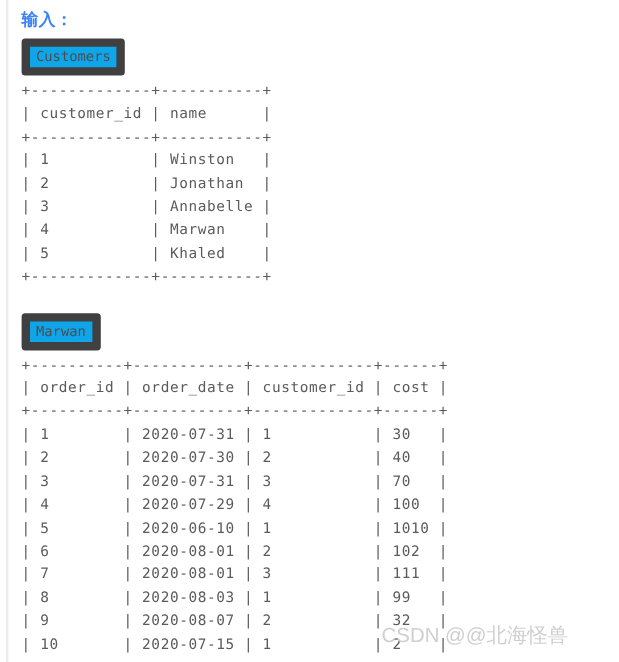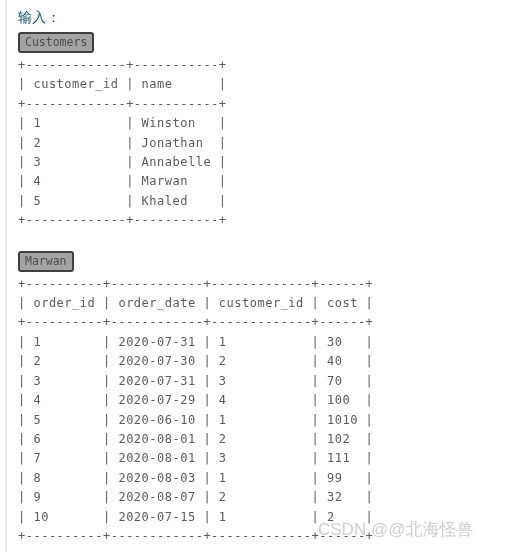--- a/index.html
+++ b/index.html
@@ -35,36 +35,36 @@
   #content {
     position: absolute;
     left: 18px;
     top: 8px;
     right: 0;
     bottom: 0;
   }
 
   .section-heading {
     font-family: "Liberation Serif", "DejaVu Serif", serif;
-    font-weight: normal;
+    font-weight: bold;
     font-size: 14px;
     line-height: 20px;
-    color: #0c4a6e;
+    color: #3b82f6;
     margin: 0 16px 2px 0;
     letter-spacing: 0.2px;
   }
 
   .code-badge {
     display: inline-block;
     font-family: "DejaVu Sans Mono", "Liberation Mono", monospace;
     font-size: 11.5px;
     line-height: 14px;
     color: #4d4d4d;
-    background: #a3a3a3;
-    border: 2px solid #404040;
+    background: #0ea5e9;
+    border: 7px solid #404040;
     border-radius: 3px;
     padding: 1px 5px 2px 5px;
     margin: 2px 0 3px 0;
   }
 
   .ascii-table {
     font-family: "DejaVu Sans Mono", "Liberation Mono", monospace;
     font-size: 12px;
     line-height: 19.4px;
     color: #5b5b5b;

